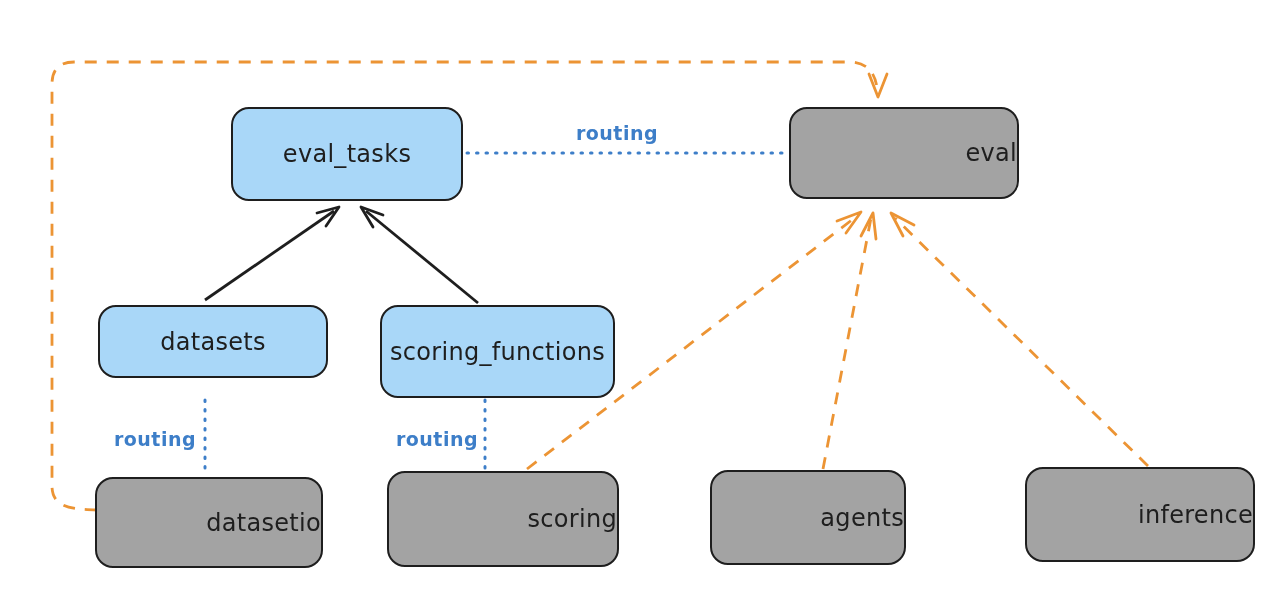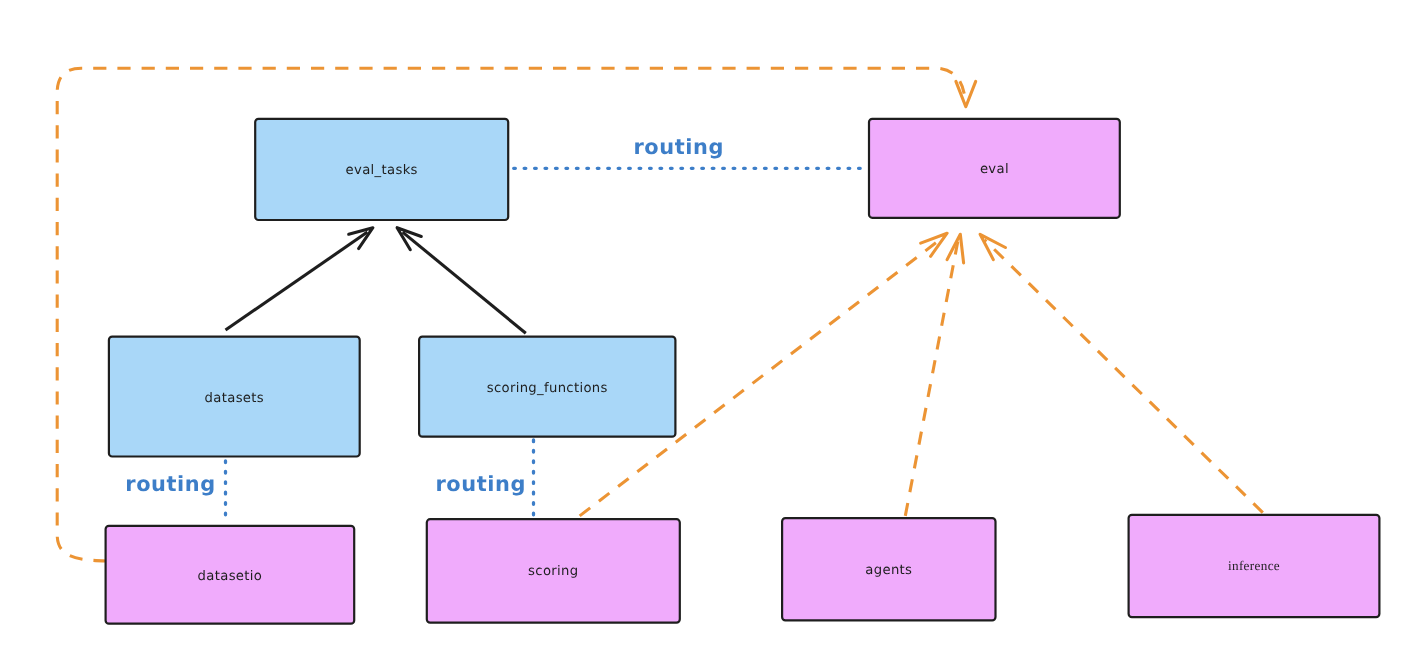--- a/index.html
+++ b/index.html
@@ -18,31 +18,31 @@
   .edges {
     position: absolute;
     left: 0; top: 0;
     width: 1280px;
     height: 596px;
   }
   .node {
     position: absolute;
     box-sizing: border-box;
     border: 2.6px solid #1e1e1e;
-    border-radius: 4px;
+    border-radius: 18px;
     display: flex;
     align-items: center;
     justify-content: center;
     color: #1e1e1e;
-    font-size: 12px;
+    font-size: 24px;
     letter-spacing: 0.3px;
     z-index: 2;
   }
   .node.blue  { background: #a9d7f8; }
-  .node.green { background: #f0abfc; }
+  .node.green { background: #a3a3a3; justify-content: flex-end; }
   .edge-label {
     fill: #3d7ec8;
     font-family: "DejaVu Sans", "Liberation Sans", sans-serif;
     font-size: 19px;
     font-weight: 700;
     letter-spacing: 0.5px;
   }
   .edge-black  { stroke: #1e1e1e; stroke-width: 2.8; fill: none; }
   .edge-blue   { stroke: #3d7ec8; stroke-width: 3;   fill: none; stroke-dasharray: 1.5 8; stroke-linecap: round; }
   .edge-orange { stroke: #ec9434; stroke-width: 2.8; fill: none; stroke-dasharray: 12 10; }
@@ -81,37 +81,37 @@
   </svg>
 
   <div class="node blue" style="left:231px; top:107px; width:232px; height:94px;">
     <span>eval_tasks</span>
   </div>
 
   <div class="node green" style="left:789px; top:107px; width:230px; height:92px;">
     <span>eval</span>
   </div>
 
-  <div class="node blue" style="left:98px; top:305px; width:230px; height:111px;">
+  <div class="node blue" style="left:98px; top:305px; width:230px; height:73px;">
     <span>datasets</span>
   </div>
 
   <div class="node green" style="left:95px; top:477px; width:228px; height:91px;">
     <span>datasetio</span>
   </div>
 
   <div class="node blue" style="left:380px; top:305px; width:235px; height:93px;">
     <span>scoring_functions</span>
   </div>
 
   <div class="node green" style="left:387px; top:471px; width:232px; height:96px;">
     <span>scoring</span>
   </div>
 
   <div class="node green" style="left:710px; top:470px; width:196px; height:95px;">
     <span>agents</span>
   </div>
 
-  <div class="node green" style="left:1025px; top:467px; width:230px; height:95px;font-family:Liberation Serif, serif;">
+  <div class="node green" style="left:1025px; top:467px; width:230px; height:95px;">
     <span>inference</span>
   </div>
 
 </div>
 
 </body></html>

